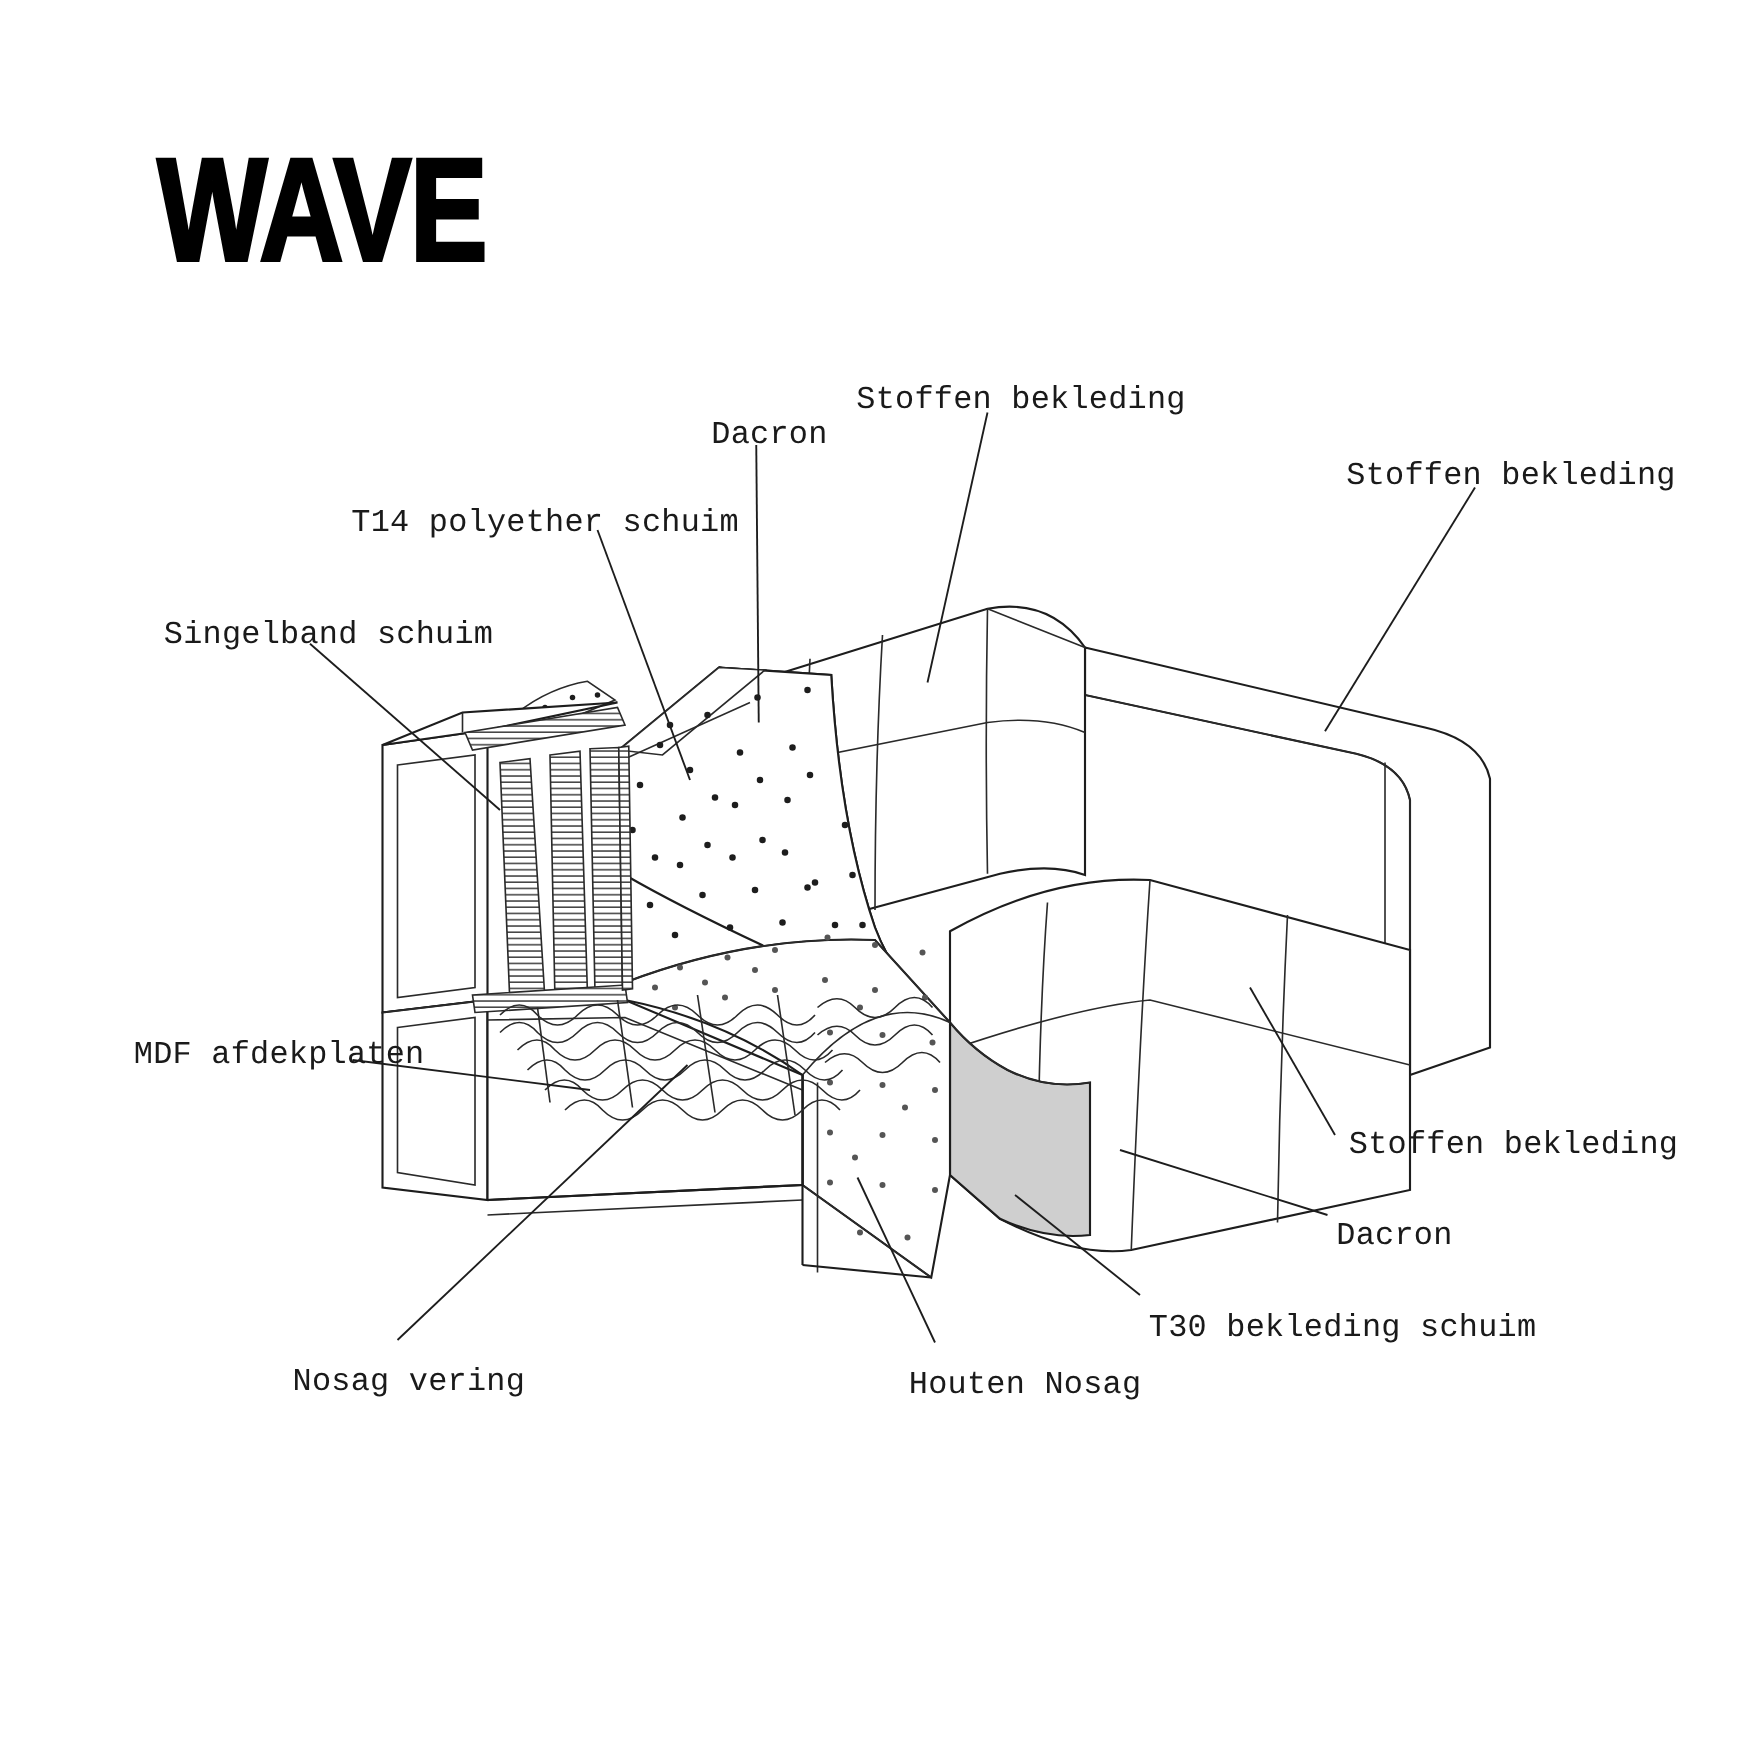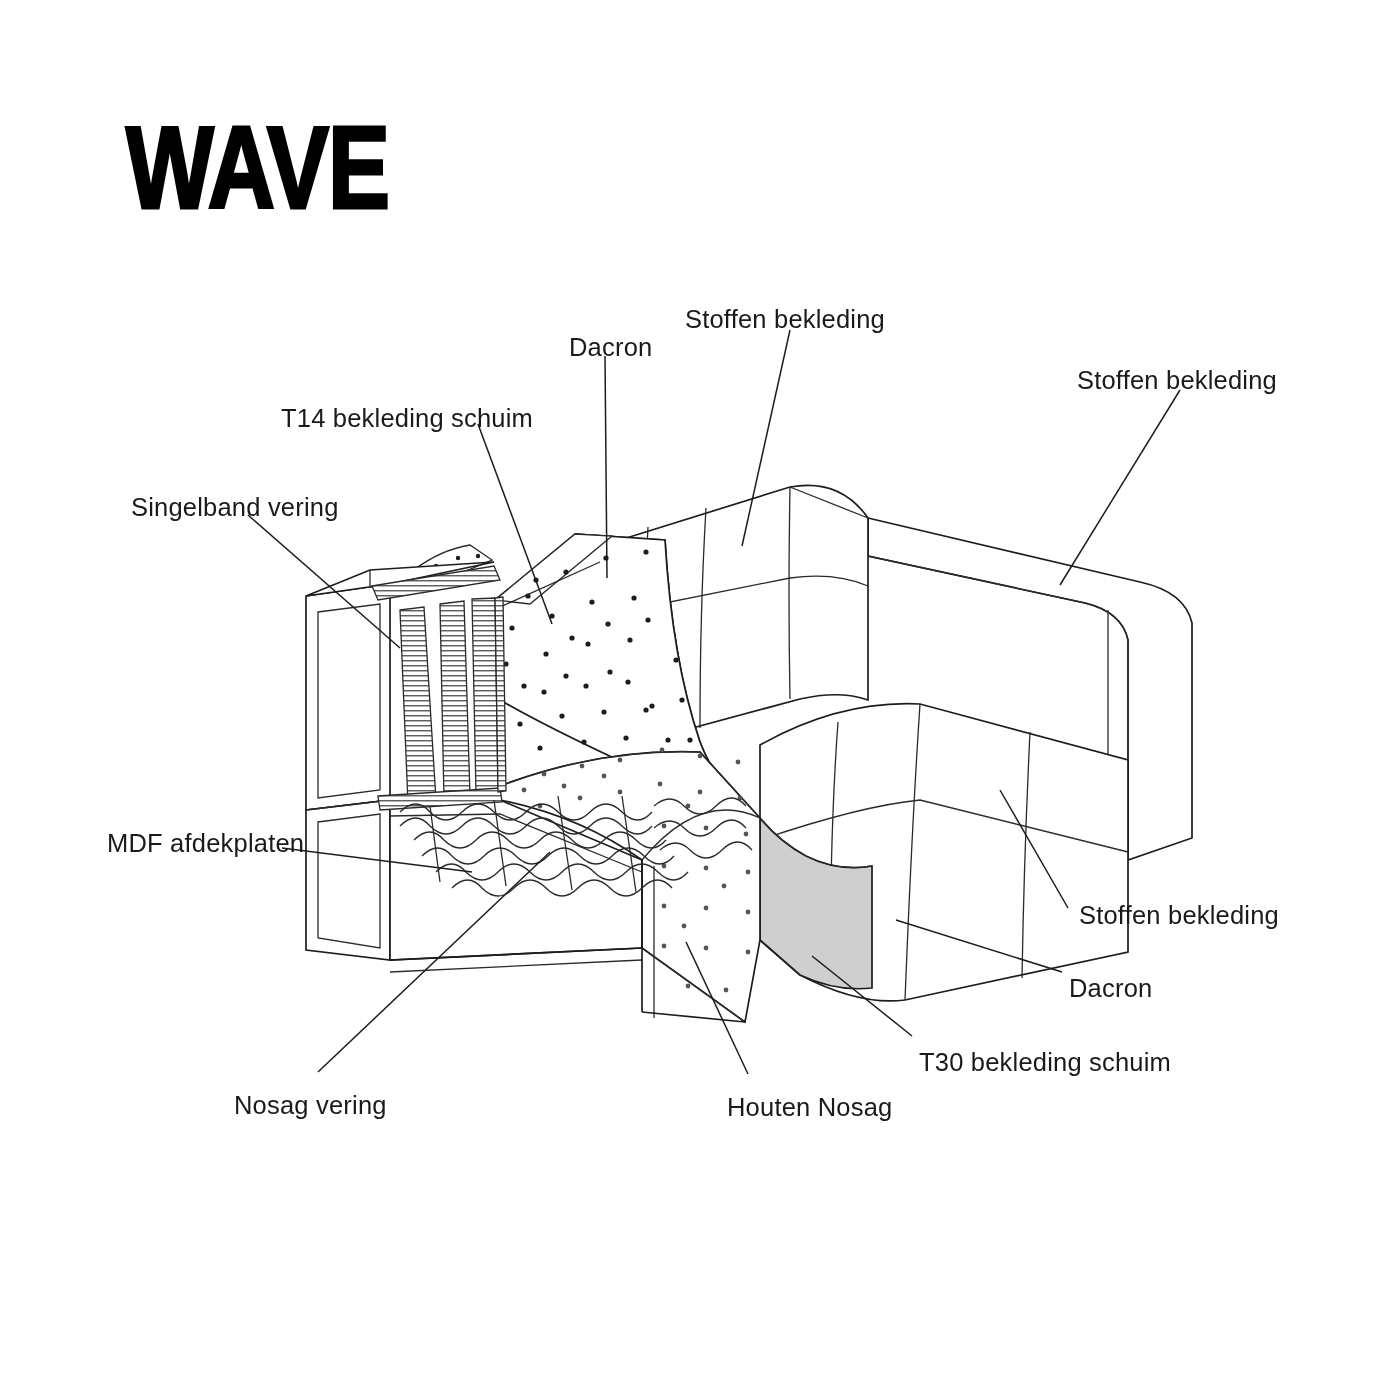--- a/index.html
+++ b/index.html
@@ -30,21 +30,21 @@
     font-size: 108px;
     letter-spacing: -1px;
     line-height: 1;
     color: #000000;
     transform: scaleX(0.86) scaleY(1.08);
     transform-origin: left top;
     -webkit-text-stroke: 3px #000;
   }
   .label {
     position: absolute;
-    font-family: Liberation Sans, sans-serif;
+    font-family: Liberation Mono, monospace;
     font-size: 25.5px;
     color: #1a1a1a;
     white-space: nowrap;
     letter-spacing: 0.2px;
   }
   svg.art {
     position: absolute;
     top: 0; left: 0;
     width: 1400px;
     height: 1400px;
@@ -293,23 +293,23 @@
       <path class="leader" d="M 748,1074 L 686,942"></path>
     </g>
   </svg>
 
   <div class="label" style="left:569px; top:333px;">Dacron</div>
 
   <div class="label" style="left:685px; top:305px;">Stoffen bekleding</div>
 
   <div class="label" style="left:1077px; top:366px;">Stoffen bekleding</div>
 
-  <div class="label" style="left:281px; top:404px;">T14 bekleding schuim</div>
-
-  <div class="label" style="left:131px; top:493px;">Singelband vering</div>
+  <div class="label" style="left:281px; top:404px;">T14 polyether schuim</div>
+
+  <div class="label" style="left:131px; top:493px;">Singelband schuim</div>
 
   <div class="label" style="left:107px; top:829px;">MDF afdekplaten</div>
 
   <div class="label" style="left:1079px; top:901px;">Stoffen bekleding</div>
 
   <div class="label" style="left:1069px; top:974px;">Dacron</div>
 
   <div class="label" style="left:919px; top:1048px;">T30 bekleding schuim</div>
 
   <div class="label" style="left:234px; top:1091px;">Nosag vering</div>

